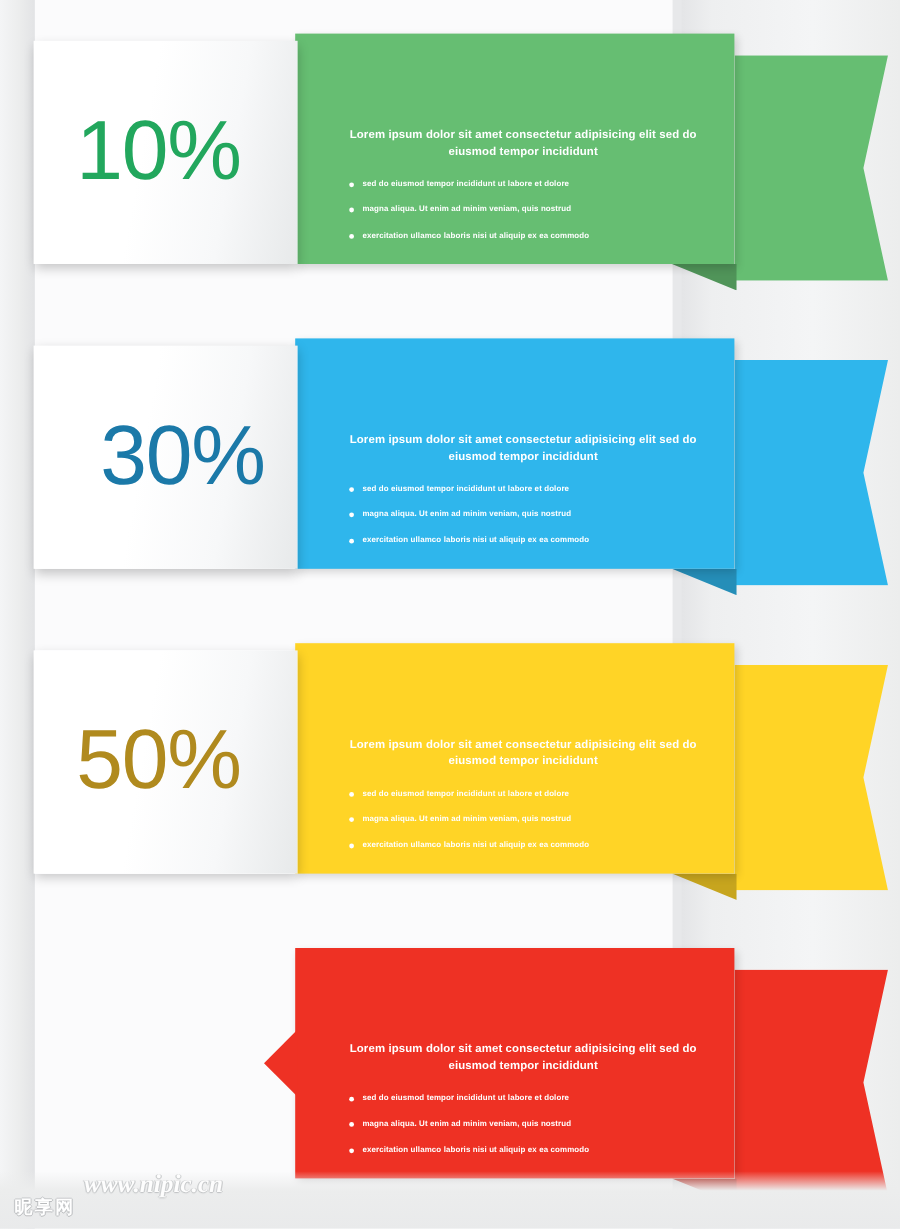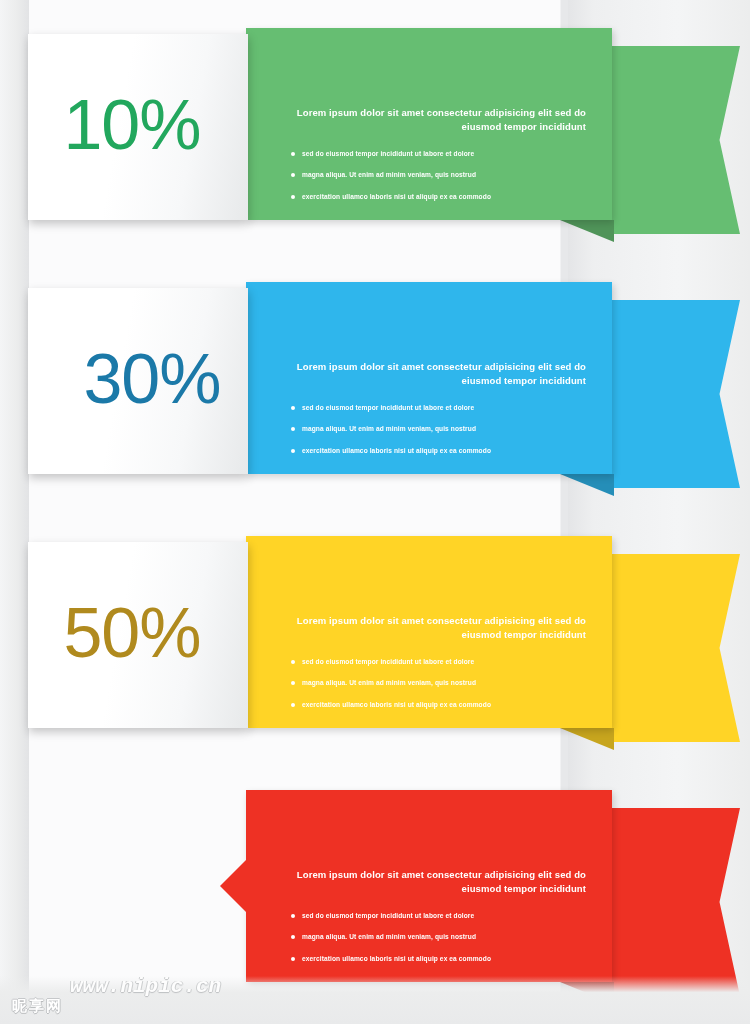--- a/index.html
+++ b/index.html
@@ -123,21 +123,21 @@
     position: absolute;
     left: 40px;
     top: 78px;
     width: 300px;
     color: #ffffff;
   }
   .headline {
     font-size: 9.5px;
     font-weight: bold;
     line-height: 1.5;
-    text-align: right;
+    text-align: center;
     margin: 0 0 16px 0;
     letter-spacing: 0.1px;
   }
   .bullets {
     list-style: none;
     margin: 0;
     padding: 0 0 0 16px;
   }
   .bullets li {
     position: relative;
@@ -178,21 +178,21 @@
   .wm-cjk {
     font-family: Liberation Serif, serif;
     font-size: 15px;
     font-weight: bold;
     color: #ffffff;
     text-shadow: 0 1px 0 #b9bbbd, 1px 0 0 #c6c8ca, -1px 0 0 #c6c8ca, 0 -1px 0 #c6c8ca;
     letter-spacing: 2px;
     margin-top: 40px;
   }
   .wm-url {
-    font-family: Liberation Mono, monospace;
+    font-family: Liberation Serif, serif;
     font-style: italic;
     font-size: 21px;
     font-weight: bold;
     color: #fdfdfd;
     text-shadow: 0 1px 1px #bdbfc1, 1px 0 0 #cfd1d2, -1px 0 0 #cfd1d2;
     text-align: right;
   }
   .wm-id {
     position: absolute;
     right: 4px;

